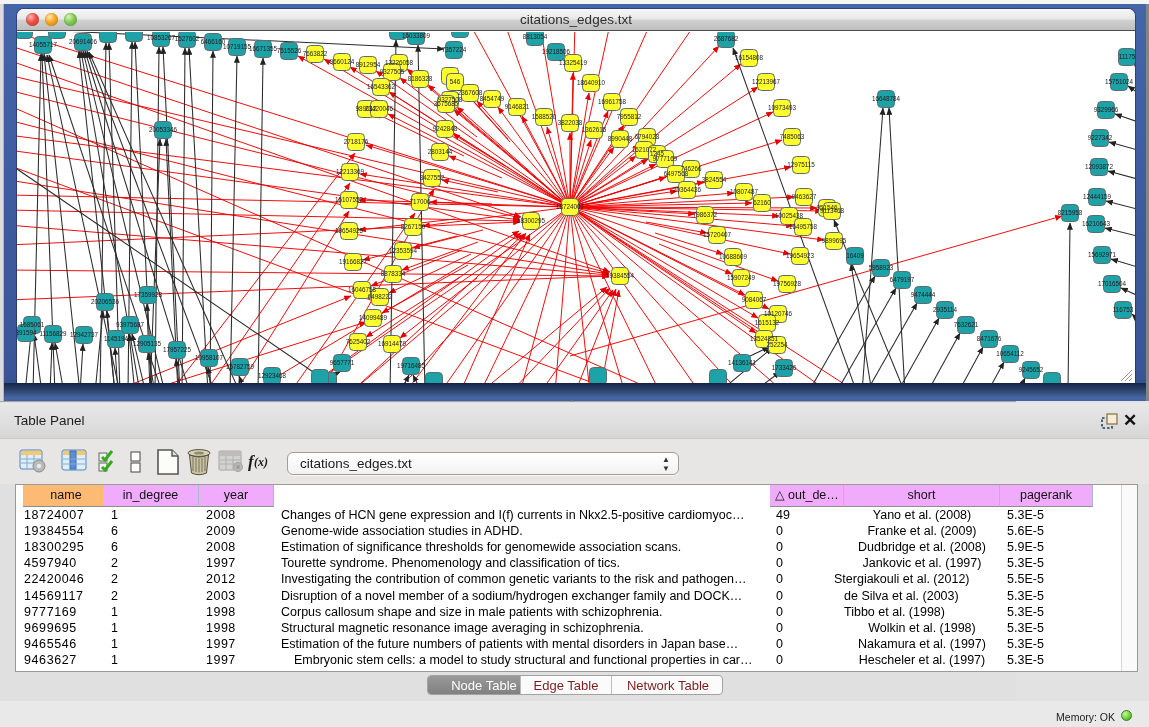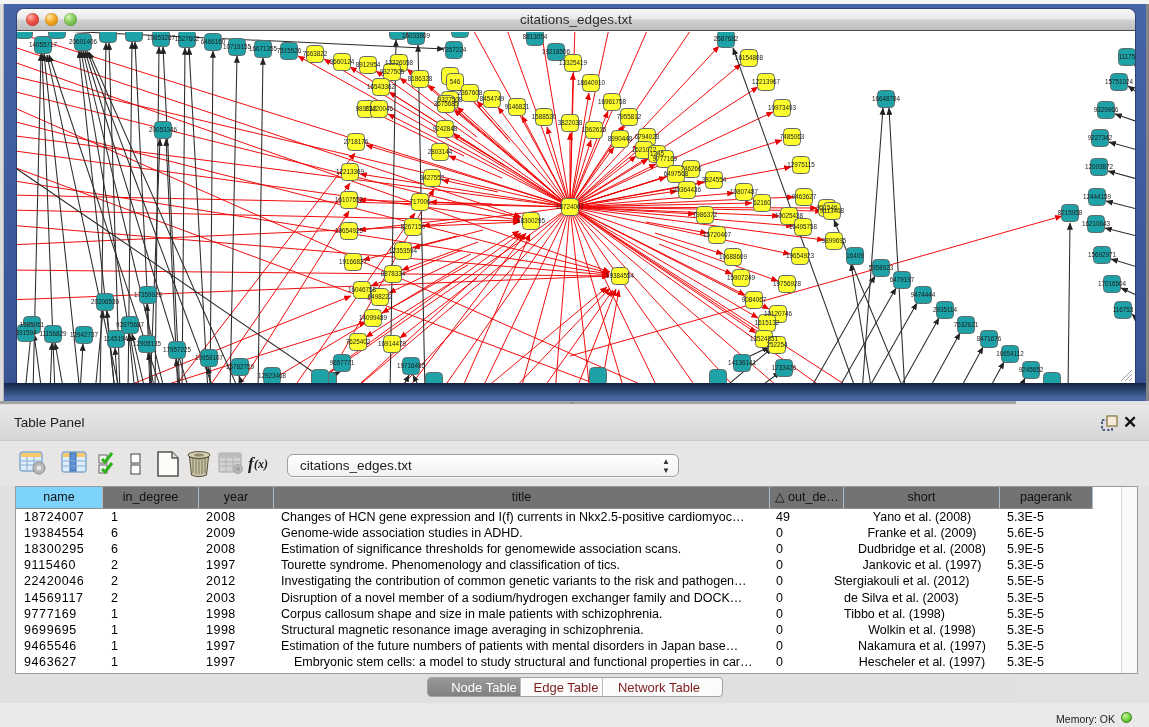--- a/index.html
+++ b/index.html
@@ -19,44 +19,44 @@
   border-bottom:1px solid #4c4c4c; }
 #title { width:100%; text-align:center; font-size:13.5px; color:#2d2d2d; line-height:21px; }
 .tl { position:absolute; top:4px; width:13px; height:13px; border-radius:50%; }
 #tl1 { left:8.8px; background:radial-gradient(circle at 35% 30%, #ffb8b0 0%, #ee5044 45%, #c33a2e 100%); box-shadow:inset 0 0 1px #8c2a22; }
 #tl2 { left:28.1px; background:radial-gradient(circle at 35% 30%, #ffe9b0 0%, #f5a722 45%, #c77d14 100%); box-shadow:inset 0 0 1px #94600e; }
 #tl3 { left:47.4px; background:radial-gradient(circle at 35% 30%, #d8f6b8 0%, #83c957 45%, #5c9e38 100%); box-shadow:inset 0 0 1px #447a26; }
 .r { stroke:#f00000; stroke-width:0.95; }
 .b { stroke:#2b2b2b; stroke-width:1.05; }
 .nl { font-family:"Liberation Sans",sans-serif; font-size:6.3px; fill:#1c1c1c; text-anchor:middle; }
 
-#panel { left:0; top:401px; width:1016px; height:326px; background:#e0e0e0; border-top:3px solid #a3a3a3;text-decoration:underline; }
+#panel { left:0; top:401px; width:1016px; height:326px; background:#e0e0e0; border-top:1px solid #a3a3a3;text-decoration:underline; }
 #phead { left:0; top:1px; width:1149px; height:35px; background:linear-gradient(180deg,#e8e8e8,#d7d7d7); }
 #ptitle { left:14px; top:10px; font-size:13.5px; color:#1c1c1c; }
 #pfloat { left:1101px; top:10px; }
 #pclose { left:1123px; top:7px; font-size:17px; font-weight:bold; color:#111; }
 #toolzone { left:0; top:36px; width:1149px; height:46px; background:#e7e6e4; border-top:1px solid #c9c9c9; }
 #icons { left:13px; top:8px; }
 #combo { left:287px; top:13px; width:392px; height:23px; background:linear-gradient(180deg,#ffffff,#f2f2f2);
   border:1px solid #9d9d9d; border-radius:6px; box-shadow:0 1px 1px rgba(255,255,255,.8); }
 #combo .txt { position:absolute; left:12px; top:3px; font-size:13.5px; color:#1b1b1b; }
 #combo .spin { position:absolute; right:8px; top:2px; font-size:8px; color:#333; line-height:9px; }
 #tablewrap { left:15px; top:82px; width:1123px; height:188px; border:1px solid #9a9a9a; background:#fff; }
-.th { position:absolute; top:0; height:22px; border-right:1px solid #a8bdc9; background:#737373;
+.th { position:absolute; top:0; height:22px; border-right:1px solid #a8bdc9; background:#f0abfc;
   font-size:12.5px; color:#111; text-align:center; line-height:21px; border-bottom:1px solid #8e8e8e; }
 .tr { position:absolute; left:0; width:1100px; height:16px; font-size:12.5px; color:#000; }
 .tr span { position:absolute; white-space:nowrap; }
 #vscroll { left:1105px; top:0; width:16px; height:186px; background:#fafafa; border-left:1px solid #d6d6d6; }
 #tabzone { left:0; top:269px; width:1149px; height:30px; }
 #tabs { left:427px; top:4px; width:296px; height:20px; border:1px solid #a2a2a2; border-radius:4px;
   background:#fbfbfb; overflow:hidden; }
 .tab { position:absolute; top:0; height:20px; font-size:13px; color:#7f1d1d; text-align:center; line-height:19px; }
 #tab1 { left:0; width:92px; background:linear-gradient(180deg,#999999,#7e7e7e); color:#fff;padding-left:20px; }
 #tab2 { left:92px; width:91px; border-left:1px solid #bbb; }
-#tab3 { left:174px; width:113px; border-left:1px solid #bbb; }
+#tab3 { left:183px; width:113px; border-left:1px solid #bbb; }
 #status { left:0; top:299px; width:1149px; height:27px; background:#e9e9e9; }
 #mem { position:absolute; right:34px; top:10px; font-size:10.5px; color:#222; }
 #memdot { position:absolute; right:17px; top:9px; width:11px; height:11px; border-radius:50%;
   background:radial-gradient(circle at 35% 30%, #c8f5a0 0%, #6fd33c 55%, #3f9416 100%); border:1px solid #3c7d18; }
 #grip { left:569px; top:-4px; width:10px; height:5px; font-size:7px; color:#777; }
 </style></head>
 <body>
 <div id="stage">
  <div class="abs" id="topstrip"></div>
  <div class="abs" id="bluebg"></div>
@@ -615,24 +615,23 @@
 </g>
 <text x="235" y="20" font-family="Liberation Serif, serif" font-style="italic" font-weight="bold" font-size="17" fill="#1a1a1a">f</text>
 <text x="241" y="19" font-family="Liberation Serif, serif" font-style="italic" font-weight="bold" font-size="12" fill="#1a1a1a">(x)</text>
 </svg></div>
      <div class="abs" id="combo">
           <span class="txt">citations_edges.txt</span>
           <span class="spin">▲<br>▼</span>
         </div>
    </div>
    <div class="abs" id="tablewrap">
-     <div class="th" style="left:0;width:87px;background:#7dd3fc;border-right:1px solid #b9b9b9">name</div>
+     <div class="th" style="left:7px;width:87px;background:#fdba74;border-right:1px solid #b9b9b9">name</div>
      <div class="th" style="left:87px;width:96px">in_degree</div>
      <div class="th" style="left:183px;width:75px">year</div>
-     <div class="th" style="left:258px;width:496px">title</div>
      <div class="th" style="left:754px;width:74px;text-align:left;padding-left:5px">△ out_de…</div>
      <div class="th" style="left:828px;width:156px">short</div>
      <div class="th" style="left:984px;width:93px">pagerank</div>
      <div class="tr" style="top:23px">
 <span style="left:8px;letter-spacing:.6px">18724007</span>
           <span style="left:95px">1</span>
           <span style="left:190px;letter-spacing:.5px">2008</span>
 <span style="left:265px">Changes of HCN gene expression and I(f) currents in Nkx2.5-positive cardiomyoc…</span>
           <span style="left:760px">49</span>
 <span style="left:828px;width:156px;text-align:center">Yano et al. (2008)</span>
@@ -650,21 +649,21 @@
 <div class="tr" style="top:55px">
 <span style="left:8px;letter-spacing:.6px">18300295</span>
           <span style="left:95px">6</span>
           <span style="left:190px;letter-spacing:.5px">2008</span>
 <span style="left:265px">Estimation of significance thresholds for genomewide association scans.</span>
           <span style="left:760px">0</span>
 <span style="left:828px;width:156px;text-align:center">Dudbridge et al. (2008)</span>
           <span style="left:991px">5.9E-5</span>
         </div>
 <div class="tr" style="top:71px">
-<span style="left:8px;letter-spacing:.6px">9115460</span>
+<span style="left:8px;letter-spacing:.6px">4597940</span>
           <span style="left:95px">2</span>
           <span style="left:190px;letter-spacing:.5px">1997</span>
 <span style="left:265px">Tourette syndrome. Phenomenology and classification of tics.</span>
           <span style="left:760px">0</span>
 <span style="left:828px;width:156px;text-align:center">Jankovic et al. (1997)</span>
           <span style="left:991px">5.3E-5</span>
         </div>
 <div class="tr" style="top:87px">
 <span style="left:8px;letter-spacing:.6px">22420046</span>
           <span style="left:95px">2</span>

